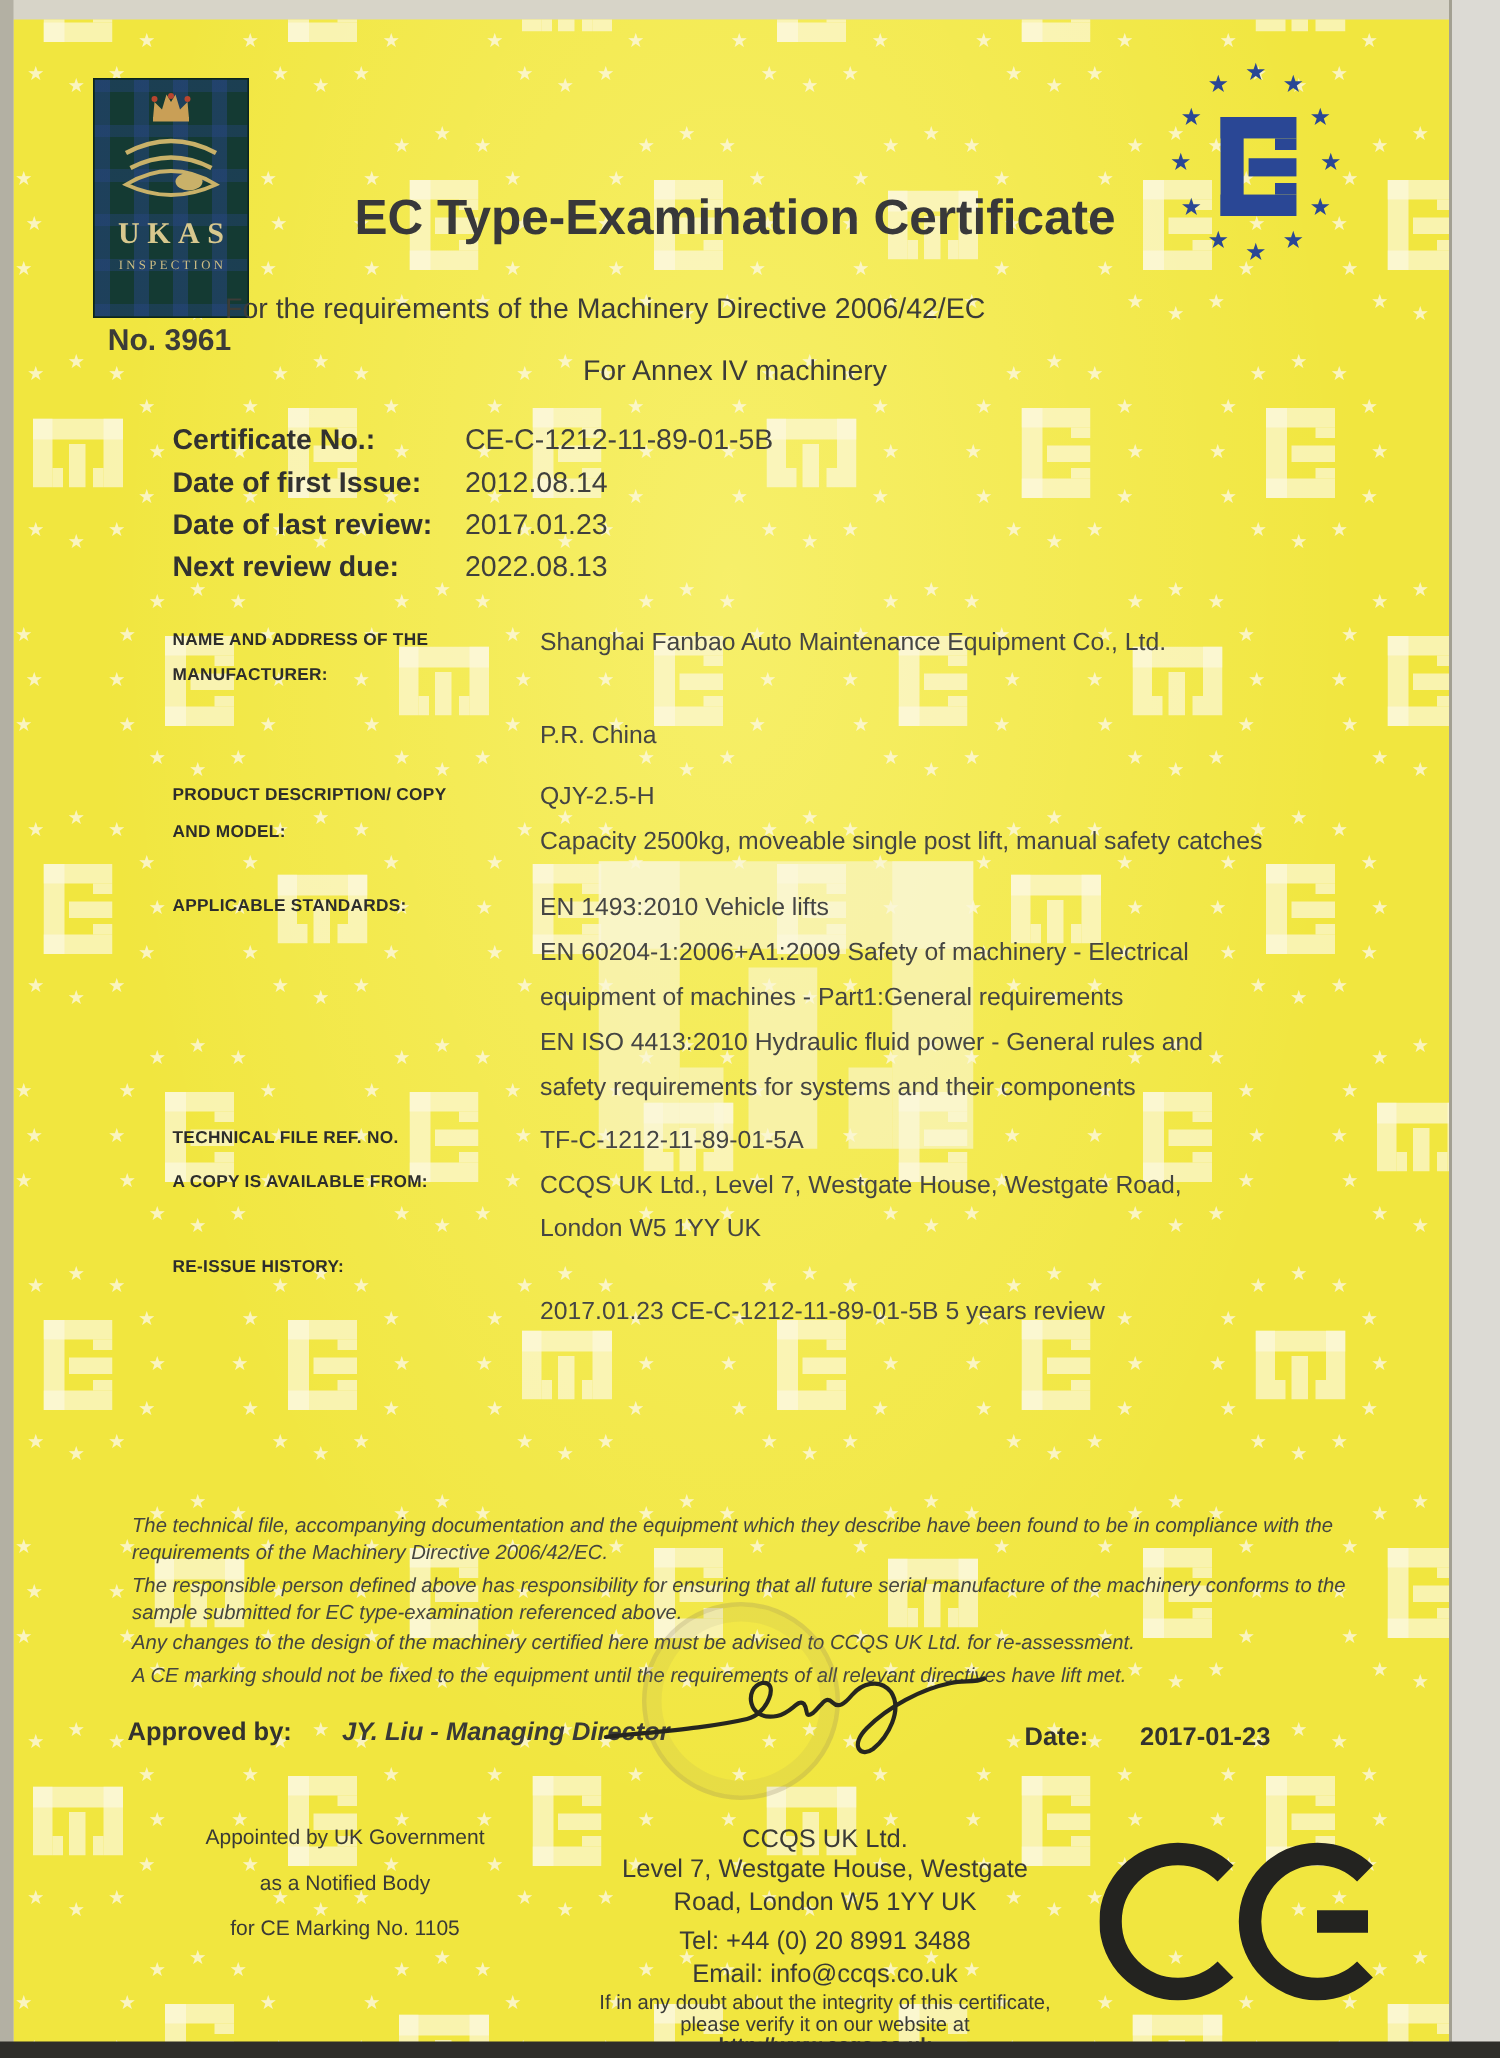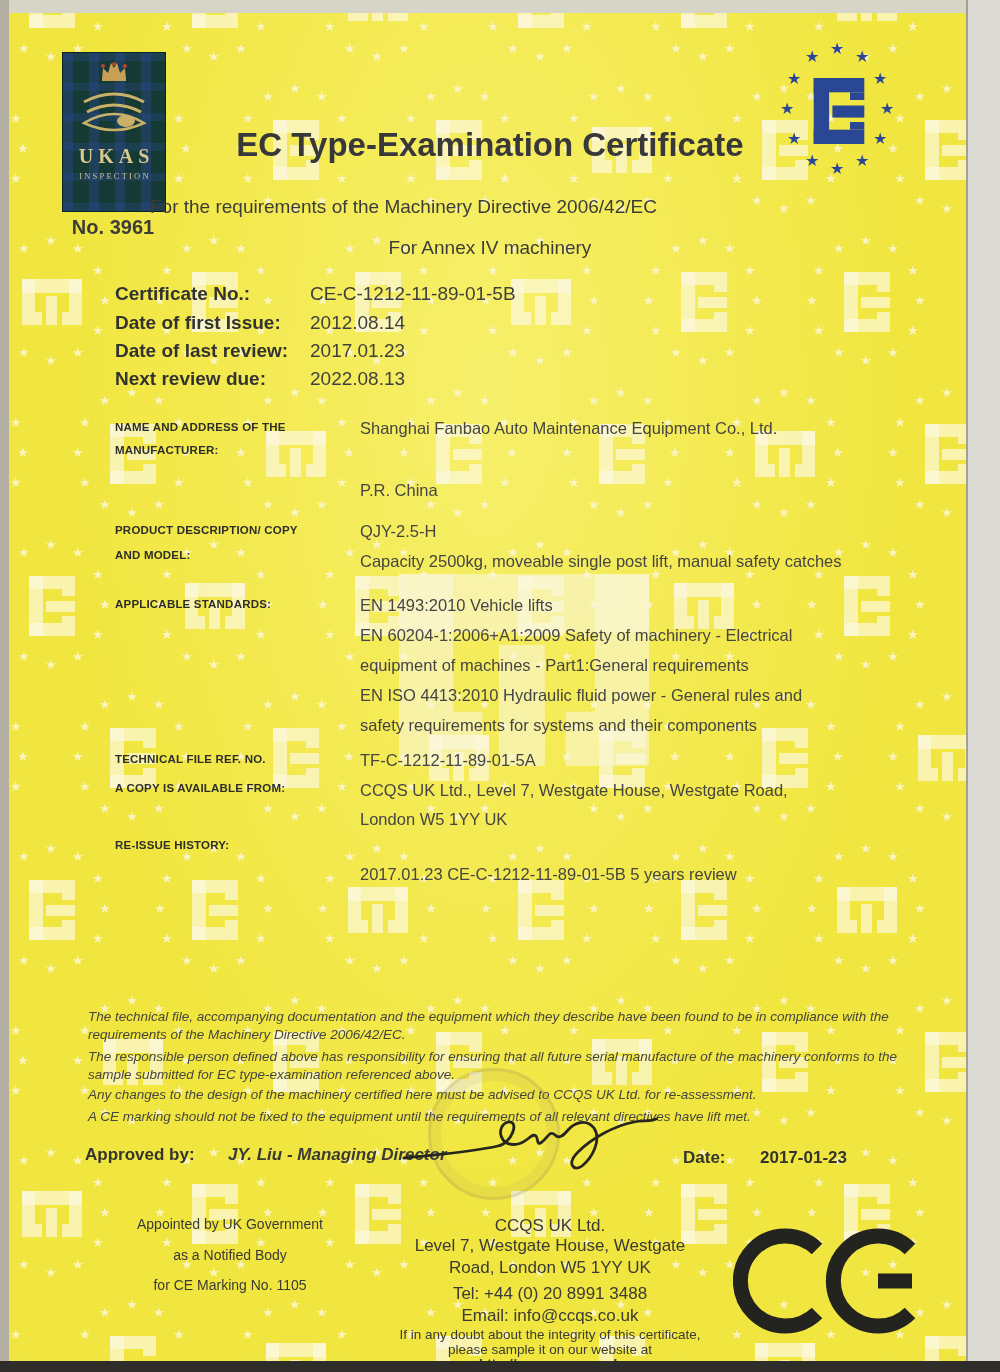--- a/index.html
+++ b/index.html
@@ -1289,21 +1289,21 @@
     <div class="f-left" style="top:1216px">Appointed by UK Government</div>
     <div class="f-left" style="top:1247px">as a Notified Body</div>
     <div class="f-left" style="top:1277px">for CE Marking No. 1105</div>
 
     <div class="f-center" style="top:1216px;font-size:17px;font-weight:normal">CCQS UK Ltd.</div>
     <div class="f-center" style="top:1236px;font-size:17px">Level 7, Westgate House, Westgate</div>
     <div class="f-center" style="top:1258px;font-size:17px">Road, London W5 1YY UK</div>
     <div class="f-center" style="top:1284px;font-size:17px">Tel: +44 (0) 20 8991 3488</div>
     <div class="f-center" style="top:1306px;font-size:17px">Email: info@ccqs.co.uk</div>
     <div class="f-center" style="top:1327px;font-size:13.5px">If in any doubt about the integrity of this certificate,</div>
-    <div class="f-center" style="top:1342px;font-size:13.5px">please sample it on our website at</div>
+    <div class="f-center" style="top:1342px;font-size:13.5px">please verify it on our website at</div>
     <div class="f-center" style="top:1356px;font-size:13.5px;font-weight:bold">http://www.ccqs.co.uk</div>
 
     <svg class="ce-mark" width="195" height="106" viewBox="0 0 195 106">
       <path d="M84,21 A45,45 0 1 0 84,85" stroke="#232320" stroke-width="15" fill="none"></path>
       <path d="M177,21 A45,45 0 1 0 177,85" stroke="#232320" stroke-width="15" fill="none"></path>
       <path d="M145,53 L179,53" stroke="#232320" stroke-width="15" fill="none"></path>
     </svg>
   </div>
 
   <div class="edge-left"></div>

